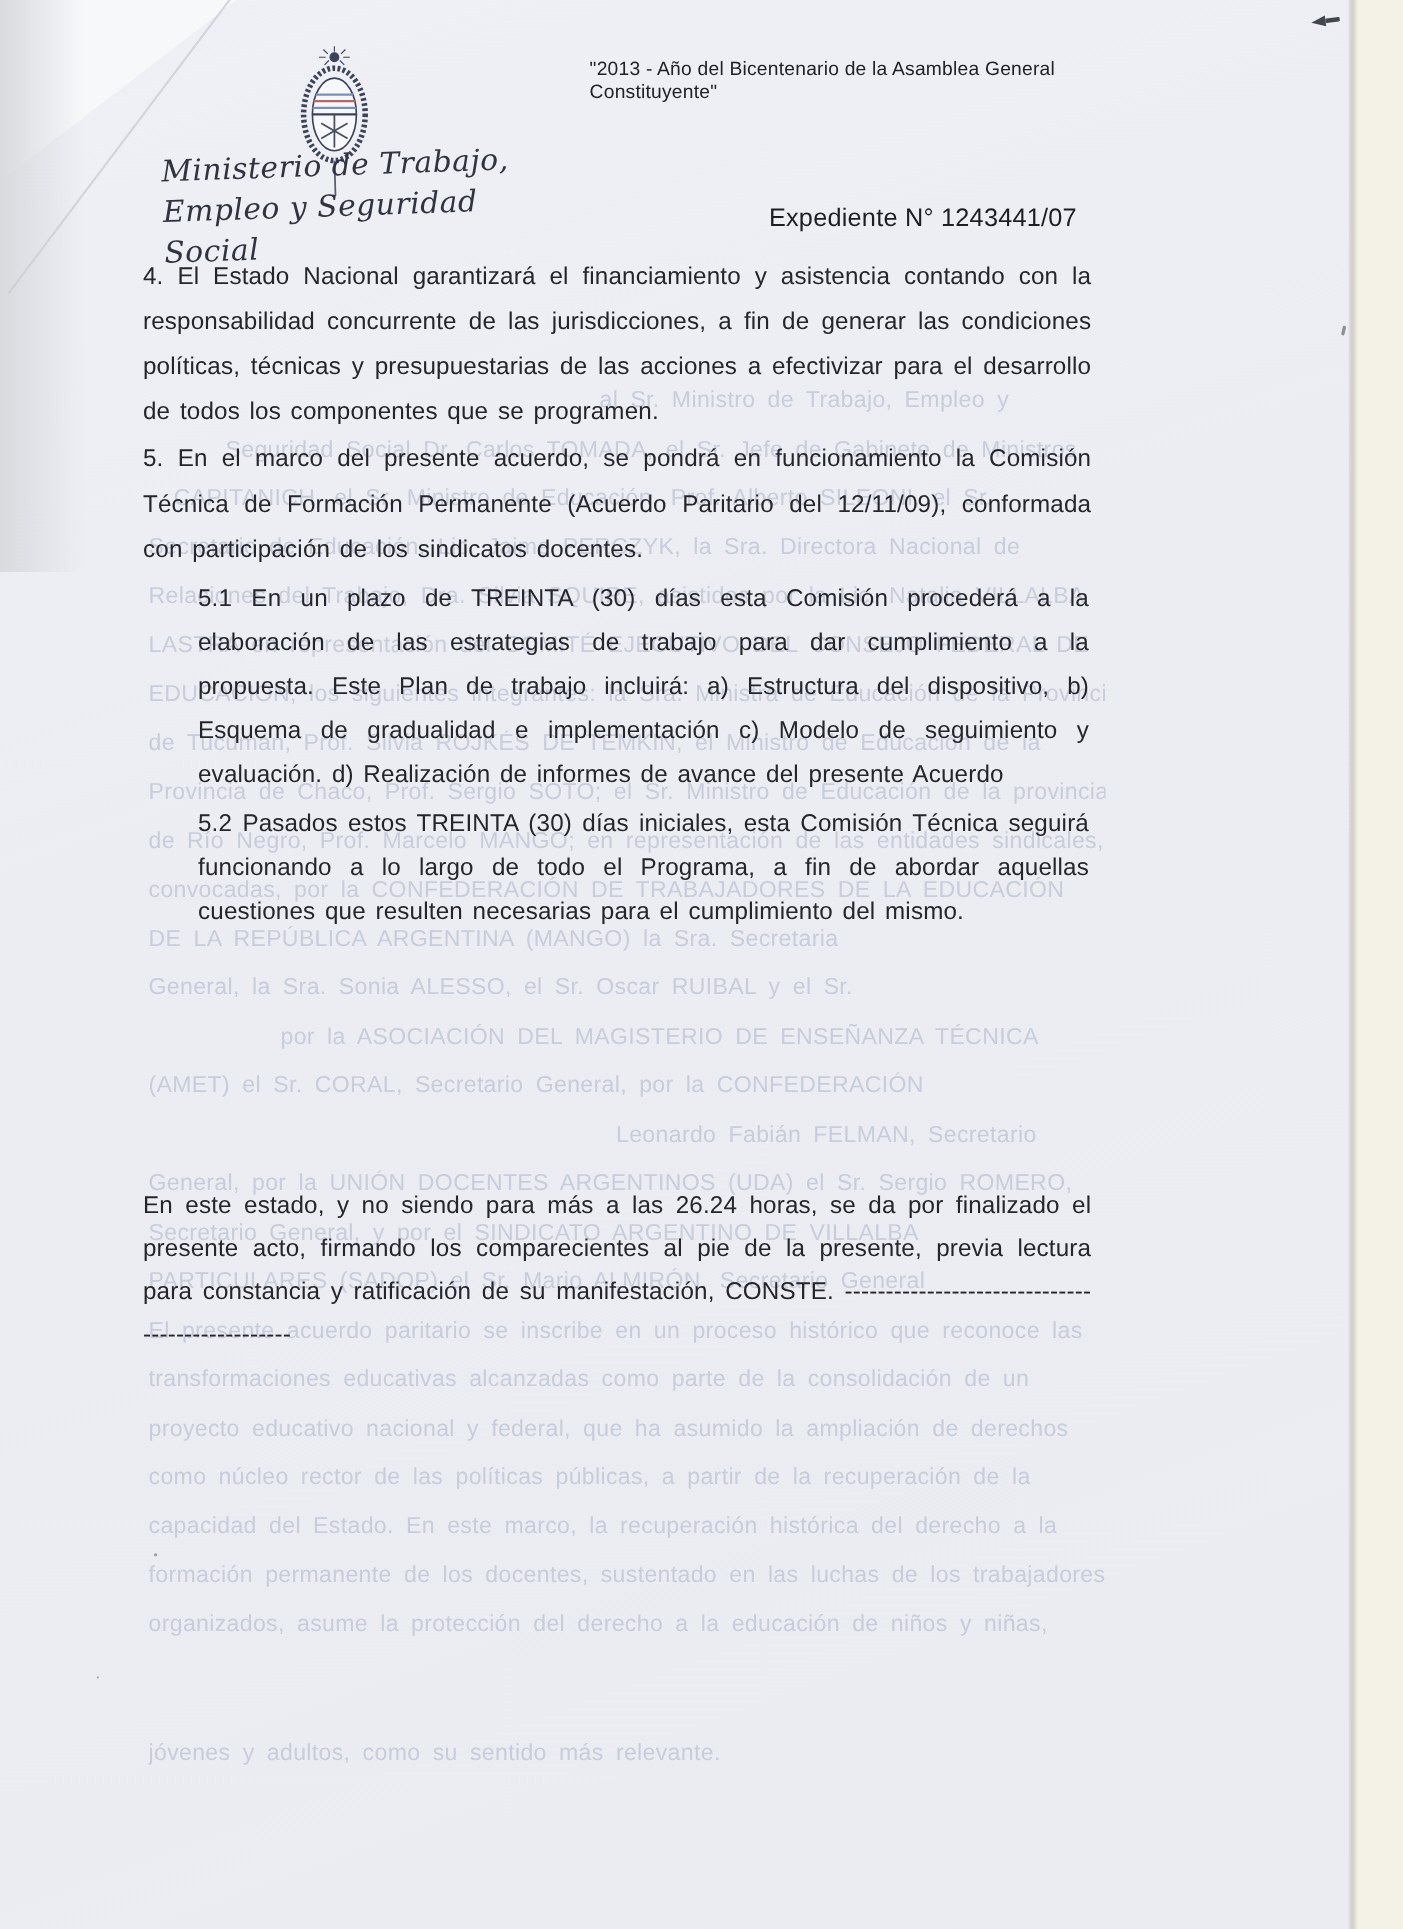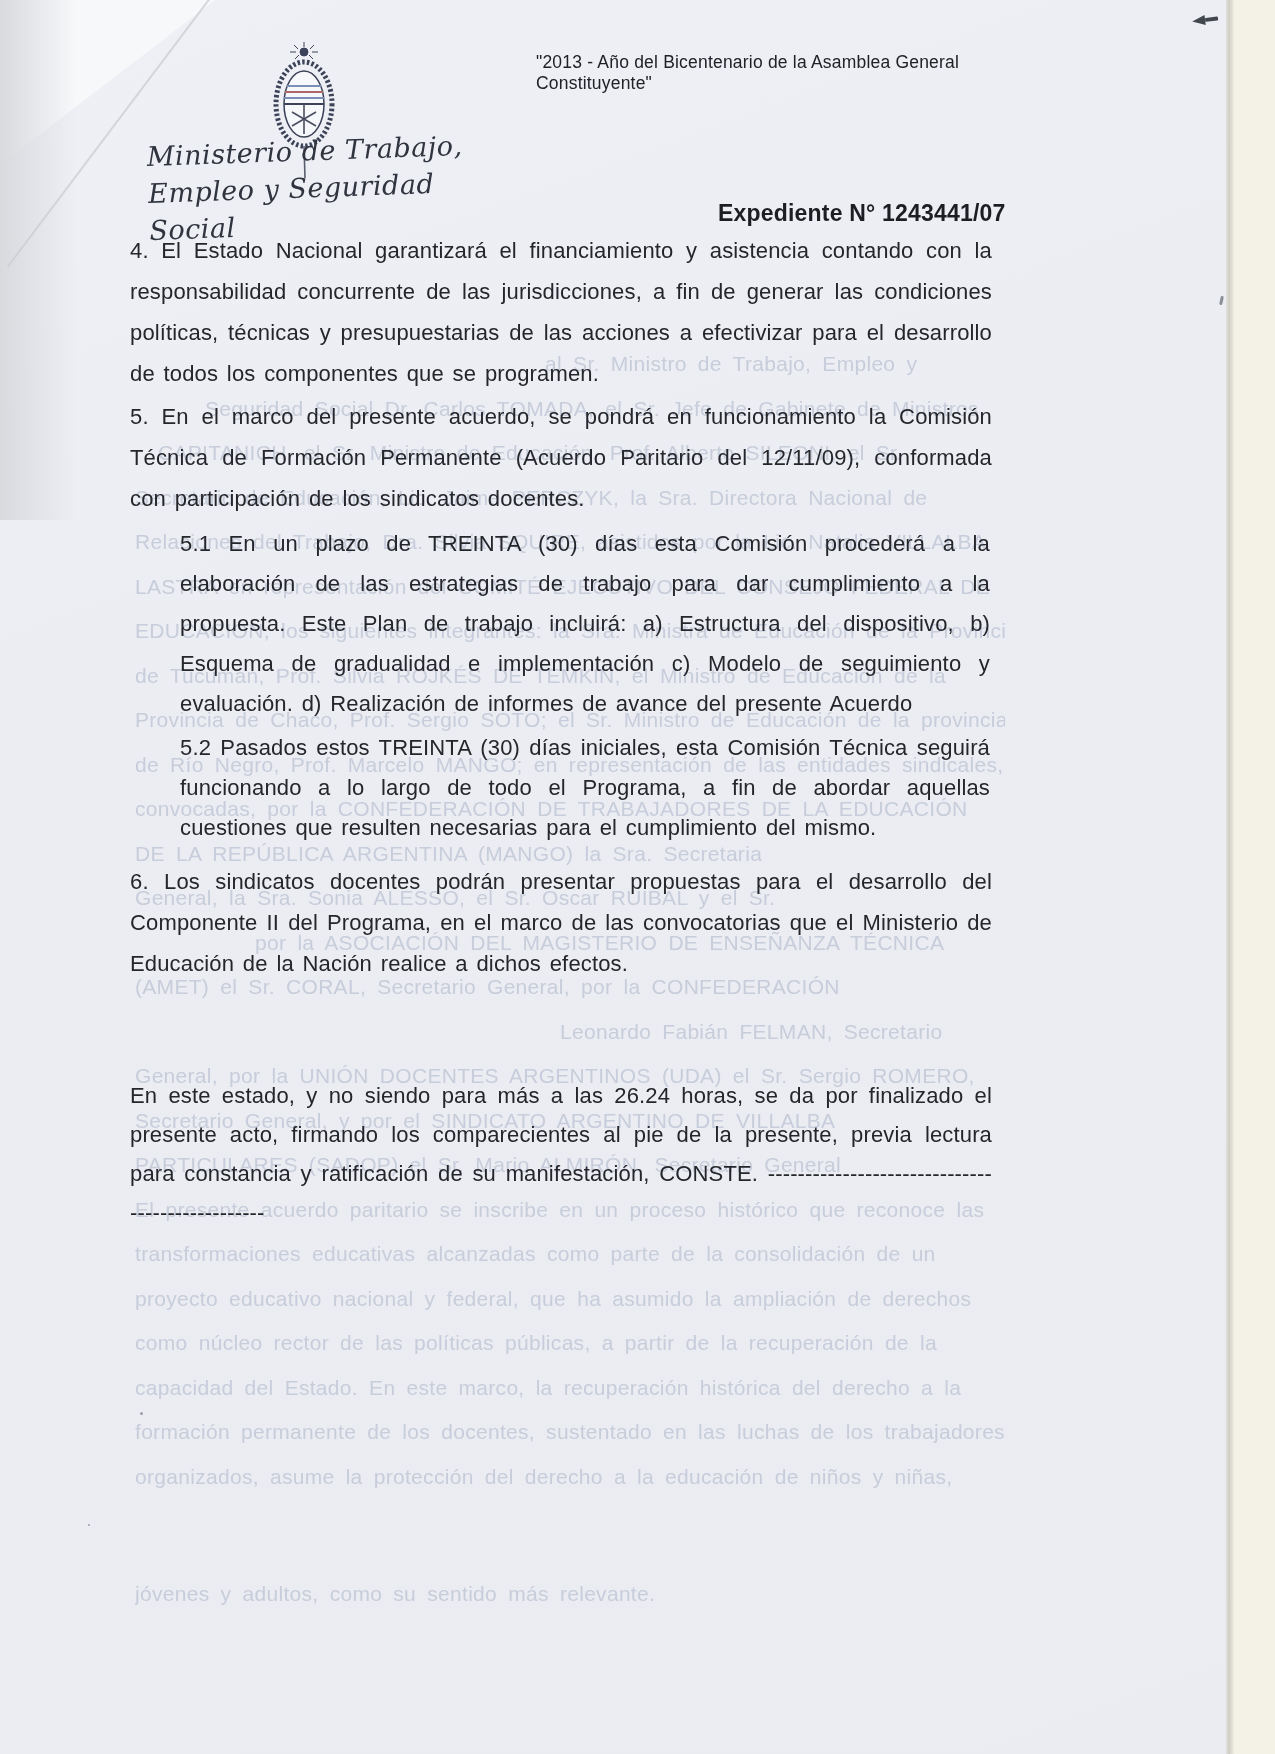--- a/index.html
+++ b/index.html
@@ -28,22 +28,22 @@
   .page-seam{
     position:absolute;left:1226px;top:0;width:8px;height:1754px;
     background:linear-gradient(to right,#e2e1dc,#cfcec7 40%,#f0ecdf);
   }
   
   .motto{
     position:absolute;left:536px;top:52px;width:470px;
     font-size:17.5px;color:#212228;letter-spacing:.2px;
   }
   .expediente{
-    position:absolute;left:699px;top:200px;width:320px;
-    font-size:23px;font-weight:bold;color:#1d1e24;letter-spacing:.2px;margin-left:19px;
+    position:absolute;left:699px;top:184px;width:320px;
+    font-size:23px;font-weight:normal;color:#1d1e24;letter-spacing:.2px;
   }
   .ministry{
     position:absolute;left:148px;top:132px;width:340px;
     font-family:"DejaVu Serif", serif;font-style:italic;
     font-size:27px;color:#30343f;transform:rotate(-2deg);line-height:37px;
     letter-spacing:.5px;
   }
   .crest{position:absolute;left:266px;top:40px;}
   
   .para{
@@ -145,21 +145,20 @@
     <div>Empleo y Seguridad Social</div>
   </div>
 
   <div class="motto">"2013 - Año del Bicentenario de la Asamblea General Constituyente"</div>
   <div class="expediente">Expediente N° 1243441/07</div>
 
   <p class="para" style="top:230px">4. El Estado Nacional garantizará el financiamiento y asistencia contando con la responsabilidad concurrente de las jurisdicciones, a fin de generar las condiciones políticas, técnicas y presupuestarias de las acciones a efectivizar para el desarrollo de todos los componentes que se programen.</p>
   <p class="para" style="top:396px">5. En el marco del presente acuerdo, se pondrá en funcionamiento la Comisión Técnica de Formación Permanente (Acuerdo Paritario del 12/11/09), conformada con participación de los sindicatos docentes.</p>
   <p class="para sub" style="top:524px">5.1 En un plazo de TREINTA (30) días esta Comisión procederá a la elaboración de las estrategias de trabajo para dar cumplimiento a la propuesta. Este Plan de trabajo incluirá: a) Estructura del dispositivo, b) Esquema de gradualidad e implementación c) Modelo de seguimiento y evaluación. d) Realización de informes de avance del presente Acuerdo</p>
   <p class="para sub" style="top:728px">5.2 Pasados estos TREINTA (30) días iniciales, esta Comisión Técnica seguirá funcionando a lo largo de todo el Programa, a fin de abordar aquellas cuestiones que resulten necesarias para el cumplimiento del mismo.</p>
-  <p class="para" style="top:861px">6. Los sindicatos docentes podrán presentar propuestas para el desarrollo del Componente II del Programa, en el marco de las convocatorias que el Ministerio de Educación de la Nación realice a dichos efectos.</p>
   <p class="para closing" style="top:1076px">En este estado, y no siendo para más a las 26.24 horas, se da por finalizado el presente acto, firmando los comparecientes al pie de la presente, previa lectura para constancia y ratificación de su manifestación, CONSTE. ------------------------------------------------</p>
 
 
   <div class="comma-mark"></div>
   <div class="speck" style="left:140px;top:1412px;width:3px;height:3px"></div>
   <div class="speck" style="left:88px;top:1524px;width:2px;height:2px"></div>
 </div>
 
 <div class="page-seam"></div>
 <div class="arrow-mark"><span class="tri"></span><span class="tail"></span></div>

